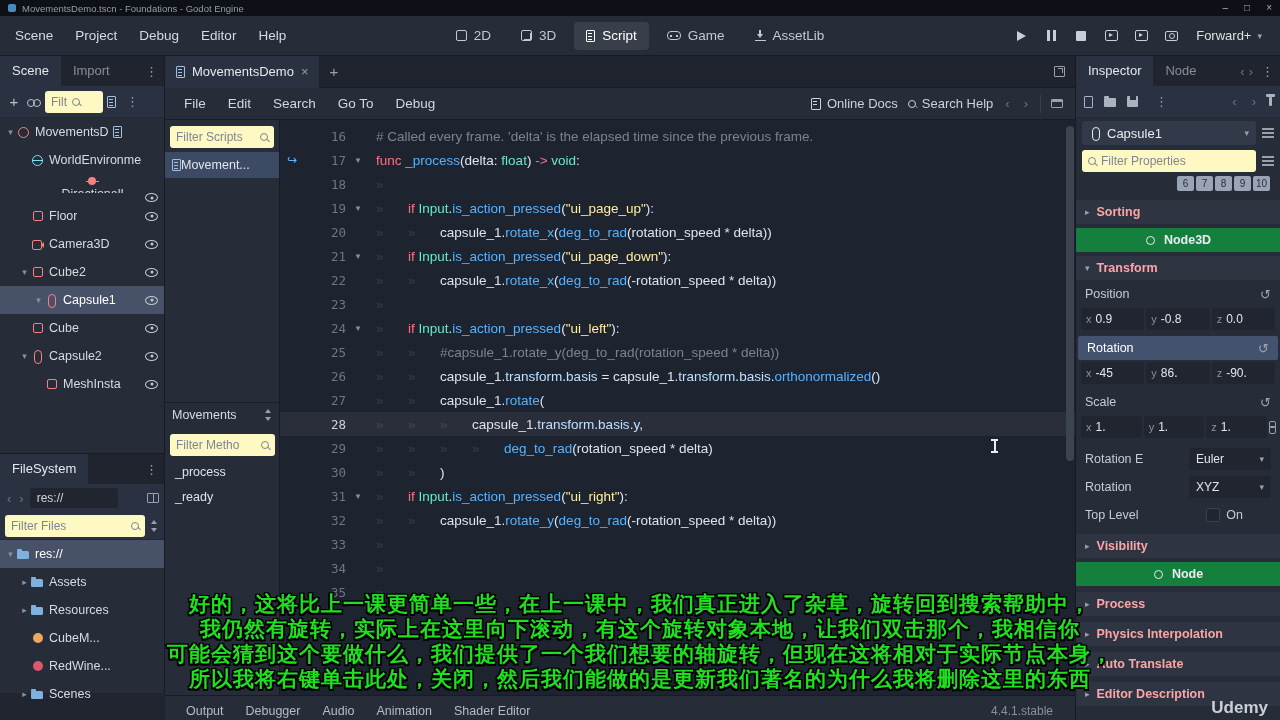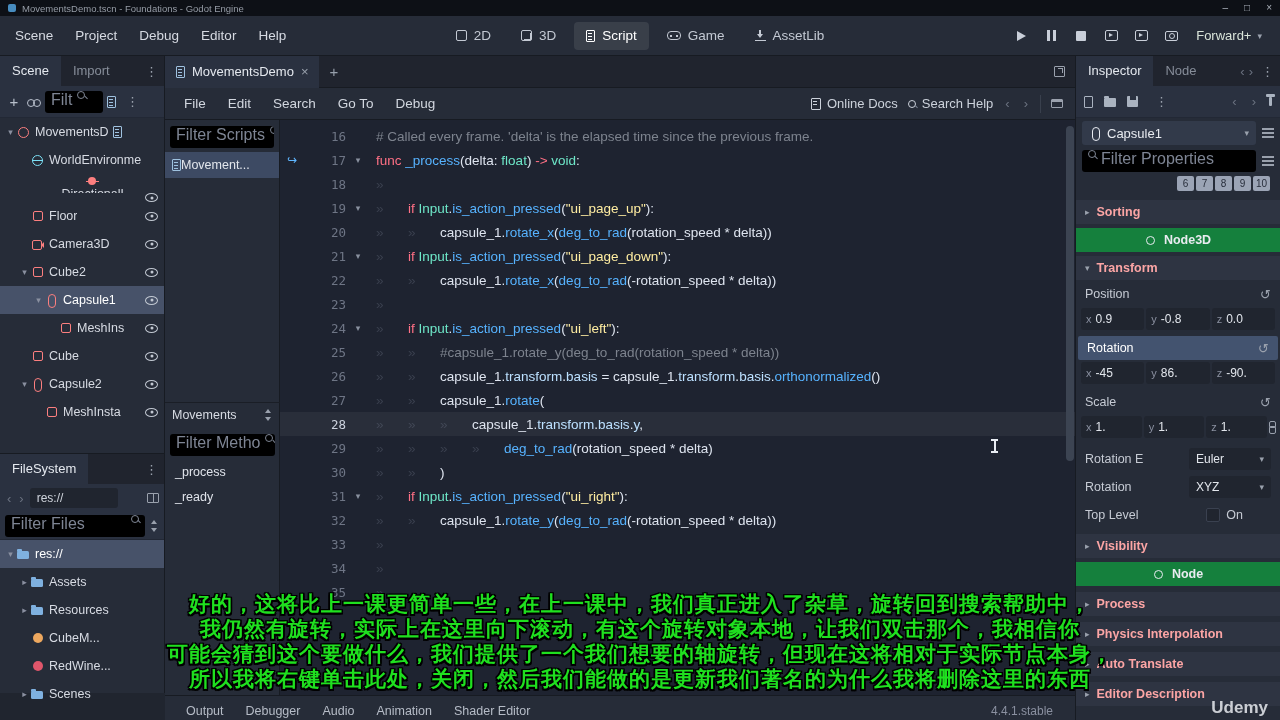--- a/index.html
+++ b/index.html
@@ -45,21 +45,21 @@
 .i-stop{width:10px;height:10px;background:#c9cfd9;border-radius:1px;}
 .i-play-scene{position:relative;width:13px;height:11px;border:1.4px solid #c9cfd9;border-radius:2px;}
 .i-play-scene::after{content:"";position:absolute;left:3px;top:1.6px;border-left:4.5px solid #c9cfd9;border-top:2.8px solid transparent;border-bottom:2.8px solid transparent;}
 .i-movie{width:13px;height:10px;border:1.4px solid #c9cfd9;border-radius:2px;position:relative;}
 .i-movie::after{content:"";position:absolute;left:3px;top:1.6px;width:4px;height:4px;border-radius:50%;border:1.2px solid #c9cfd9;}
 
 
 .ptab{padding:0 12px;line-height:30px;font-size:13px;color:#868d99;}
 .ptab.active{background:#2a3140;color:#e4e8ee;}
 .kebab{color:#9aa1ad;font-size:13px;padding:0 6px;}
-.mini-search{height:22px;background:#000000;border-radius:3px;display:flex;align-items:flex-start;gap:5px;padding:0 6px;color:#7e8594;font-size:16px;overflow:hidden;white-space:nowrap;}
+.mini-search{height:22px;background:#fef9c3;border-radius:3px;display:flex;align-items:center;gap:5px;padding:0 6px;color:#7e8594;font-size:12px;overflow:hidden;white-space:nowrap;}
 .i-search{width:8px;height:8px;border:1.4px solid #7e8594;border-radius:50%;position:relative;flex:none;}
 .i-search::after{content:"";position:absolute;width:4px;height:1.4px;background:#7e8594;transform:rotate(45deg);right:-3.4px;bottom:-1px;}
 .i-eye{width:13px;height:9px;border:1.3px solid #c2c8d2;border-radius:50%;position:relative;flex:none;margin-left:auto;margin-right:6px;}
 .i-eye::after{content:"";position:absolute;left:50%;top:50%;transform:translate(-50%,-50%);width:3px;height:3px;border-radius:50%;background:#c2c8d2;}
 .i-updown{position:relative;width:9px;height:12px;flex:none;}
 .i-updown::before{content:"";position:absolute;top:0;left:1px;border-left:3.5px solid transparent;border-right:3.5px solid transparent;border-bottom:4.5px solid #9aa1ad;}
 .i-updown::after{content:"";position:absolute;bottom:0;left:1px;border-left:3.5px solid transparent;border-right:3.5px solid transparent;border-top:4.5px solid #9aa1ad;}
 .i-split{width:12px;height:10px;border:1.4px solid #9aa1ad;border-radius:1px;position:relative;flex:none;}
 .i-split::after{content:"";position:absolute;left:50%;top:0;bottom:0;width:1.3px;background:#9aa1ad;}
 .i-float{width:12px;height:9px;border:1.3px solid #9aa1ad;border-radius:1px;position:relative;}
@@ -338,26 +338,20 @@
           <span class="ic ic-mesh"></span>
           <span class="tlabel">Cube2</span>
           <span class="i-eye"></span>
         </div>
         <div class="trow sel" style="padding-left: 32px;">
           <span class="arrow">▾</span>
           <span class="ic ic-capsule"></span>
           <span class="tlabel">Capsule1</span>
           <span class="i-eye"></span>
         </div>
-        <div class="trow" style="padding-left: 46px;">
-          <span class="arrow"></span>
-          <span class="ic ic-mesh"></span>
-          <span class="tlabel">MeshIns</span>
-          <span class="i-eye"></span>
-        </div>
         <div class="trow" style="padding-left: 18px;">
           <span class="arrow"></span>
           <span class="ic ic-mesh"></span>
           <span class="tlabel">Cube</span>
           <span class="i-eye"></span>
         </div>
         <div class="trow" style="padding-left: 18px;">
           <span class="arrow">▾</span>
           <span class="ic ic-capsule"></span>
           <span class="tlabel">Capsule2</span>

